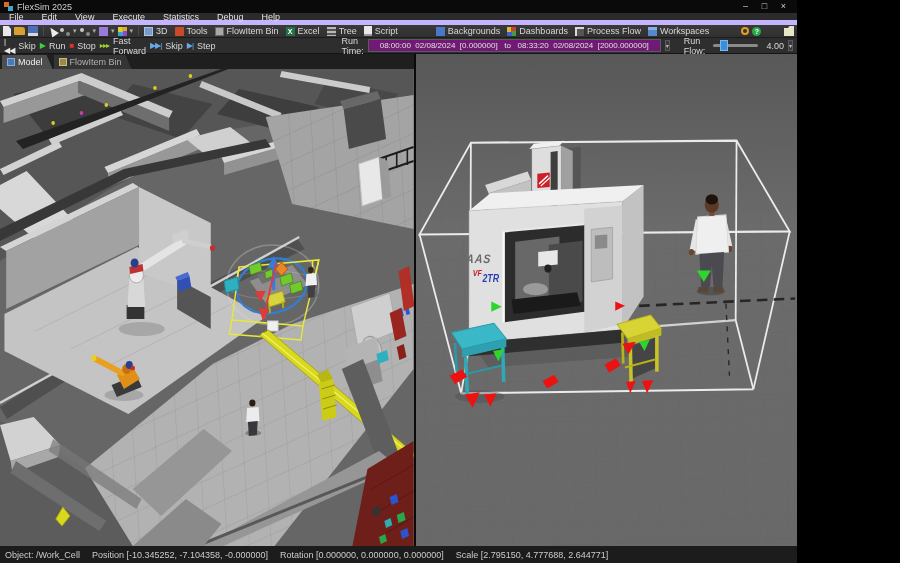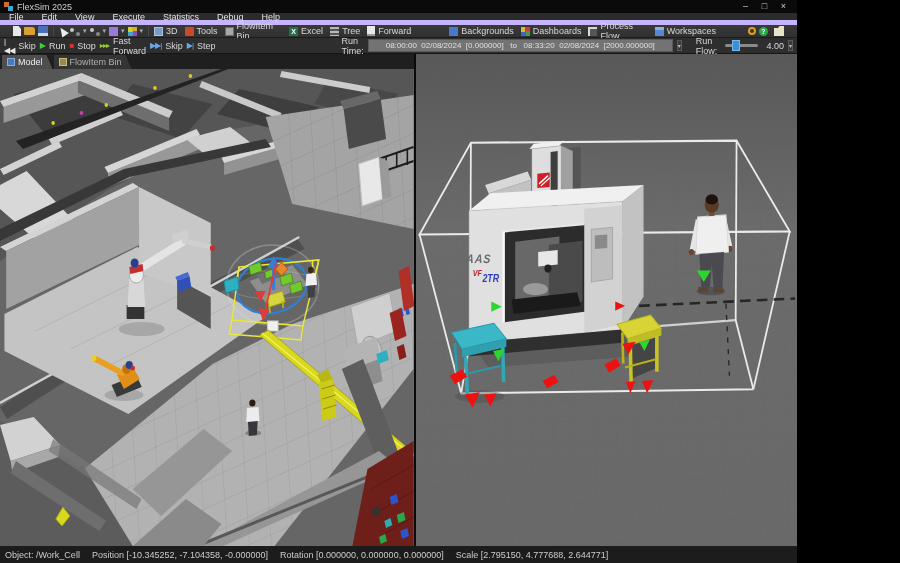--- a/index.html
+++ b/index.html
@@ -17,21 +17,21 @@
   .wbtn { width:19px; text-align:center; color:#cfcfcf; font-size:9px; line-height:13px; }
 
   
   .menubar { height:12px; background:#2b2b2b; color:#e2e2e2; font-size:9px;
              display:flex; align-items:center; flex:0 0 12px; border-bottom:5px solid #c4b5fd; }
   .menuitem { padding:0 9px; line-height:12px; }
 
   
   .toolbar { height:13px; background:linear-gradient(#3a3a3a,#303030); display:flex;
              align-items:center; font-size:9px; color:#d8d8d8; flex:0 0 13px;
-             padding:0 13px; gap:3px; border-bottom:1px solid #1c1c1c; }
+             padding:0 3px; gap:3px; border-bottom:1px solid #1c1c1c; }
   .tsep { width:1px; height:10px; background:#1a1a1a; border-right:1px solid #4a4a4a; margin:0 2px; }
   .ic { display:inline-block; flex:0 0 auto; }
   .ic-new { width:8px; height:10px; background:#e8e8e8; clip-path:polygon(0 0,70% 0,100% 30%,100% 100%,0 100%); }
   .ic-open { width:11px; height:8px; background:#d8a030; border-radius:1px 3px 1px 1px; }
   .ic-save { width:10px; height:10px; background:#4a6fb5; box-shadow:inset 0 -3px 0 #d8d8d8; }
   .cursor-tri { width:0; height:0; border-left:4px solid transparent; border-right:4px solid transparent;
                 border-bottom:9px solid #ececec; transform:rotate(-35deg); }
   .dots { width:10px; height:9px; position:relative; }
   .dots::before { content:""; position:absolute; left:0; top:1px; width:4px; height:4px; background:#c8c8c8; border-radius:50%; }
   .dots::after { content:""; position:absolute; right:0; bottom:0; width:4px; height:4px; background:#8a8a8a; border-radius:50%; }
@@ -55,22 +55,22 @@
   .tlabel { margin-right:4px; }
   .grow { flex:1; }
 
   
   .runbar { height:16px; background:#2e2e2e; display:flex; align-items:center; font-size:9px;
             color:#d8d8d8; flex:0 0 16px; padding:0 4px; gap:4px; border-bottom:1px solid #151515; }
   .rgly { font-size:8px; letter-spacing:-1px; }
   .g-reset { color:#e8e8e8; } .g-run { color:#3fd03f; } .g-stop { color:#e03030; }
   .g-ff { color:#9ad030; } .g-skip { color:#68a8e8; } .g-step { color:#68a8e8; }
   .rspace { flex:0 0 118px; }
-  .timefield { background:#737373; border:1px solid #5a5a5a; color:#e0e0e0; font-size:8px;
-               padding:1px 17px; white-space:pre; }
+  .timefield { background:#701a75; border:1px solid #5a5a5a; color:#e0e0e0; font-size:8px;
+               padding:1px 11px; white-space:pre; }
   .ddbox { width:9px; height:11px; background:#3a3a3a; border:1px solid #5a5a5a; color:#bbb;
            font-size:6px; line-height:10px; text-align:center; }
   .slider { width:118px; height:3px; background:#8a8a8a; border-radius:2px; position:relative; margin:0 4px; }
   .shandle { position:absolute; left:7px; top:-4px; width:8px; height:11px; background:#3a8fd9;
              border:1px solid #78b8ee; }
 
   
   .main { flex:1; display:flex; }
   .pane { display:flex; flex-direction:column; }
   .pane-left { width:467px; }
@@ -136,21 +136,21 @@
     <span class="tlabel">3D</span>
     <span class="ic ic-tools"></span>
     <span class="tlabel">Tools</span>
     <span class="ic ic-flowbin"></span>
     <span class="tlabel">FlowItem Bin</span>
     <span class="ic ic-excel">X</span>
     <span class="tlabel">Excel</span>
     <span class="ic ic-tree"></span>
     <span class="tlabel">Tree</span>
     <span class="ic ic-script"></span>
-    <span class="tlabel">Forward</span>
+    <span class="tlabel">Script</span>
     <span style="flex:0 0 28px"></span>
     <span class="ic ic-backgrounds"></span>
     <span class="tlabel">Backgrounds</span>
     <span class="ic ic-dashboards"></span>
     <span class="tlabel">Dashboards</span>
     <span class="ic ic-processflow"></span>
     <span class="tlabel">Process Flow</span>
     <span class="ic ic-workspaces"></span>
     <span class="tlabel">Workspaces</span>
     <span style="flex:0 0 22px"></span>

